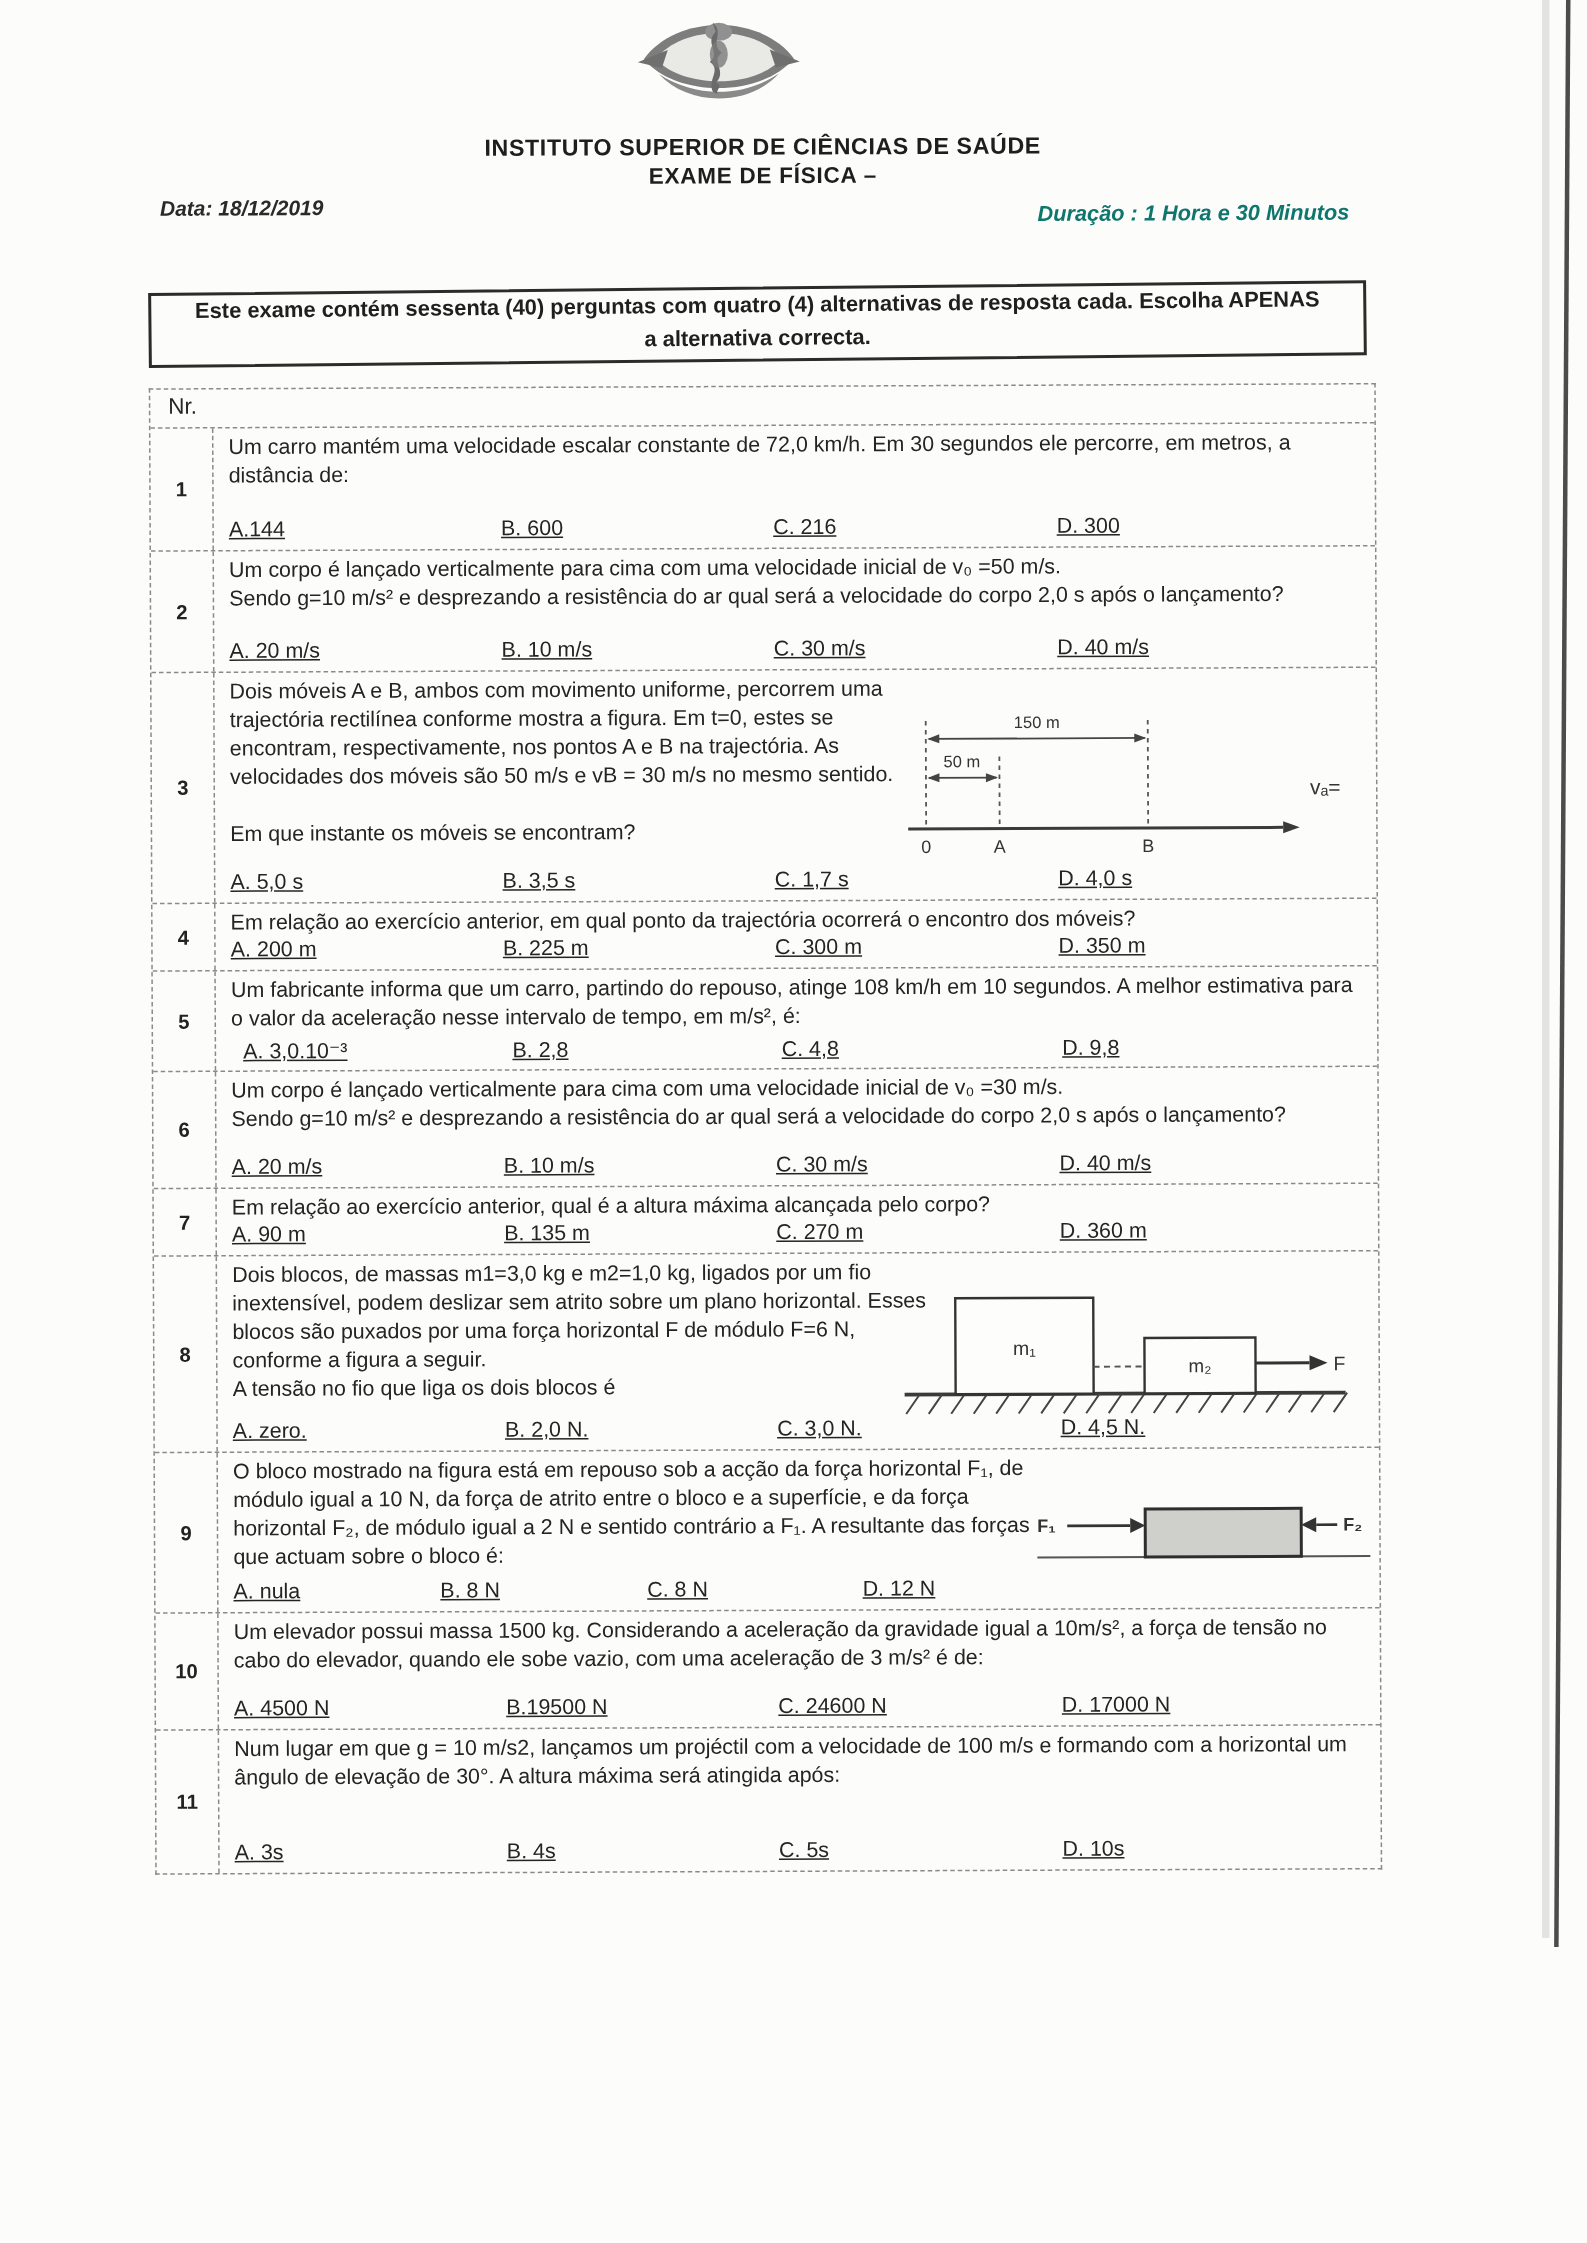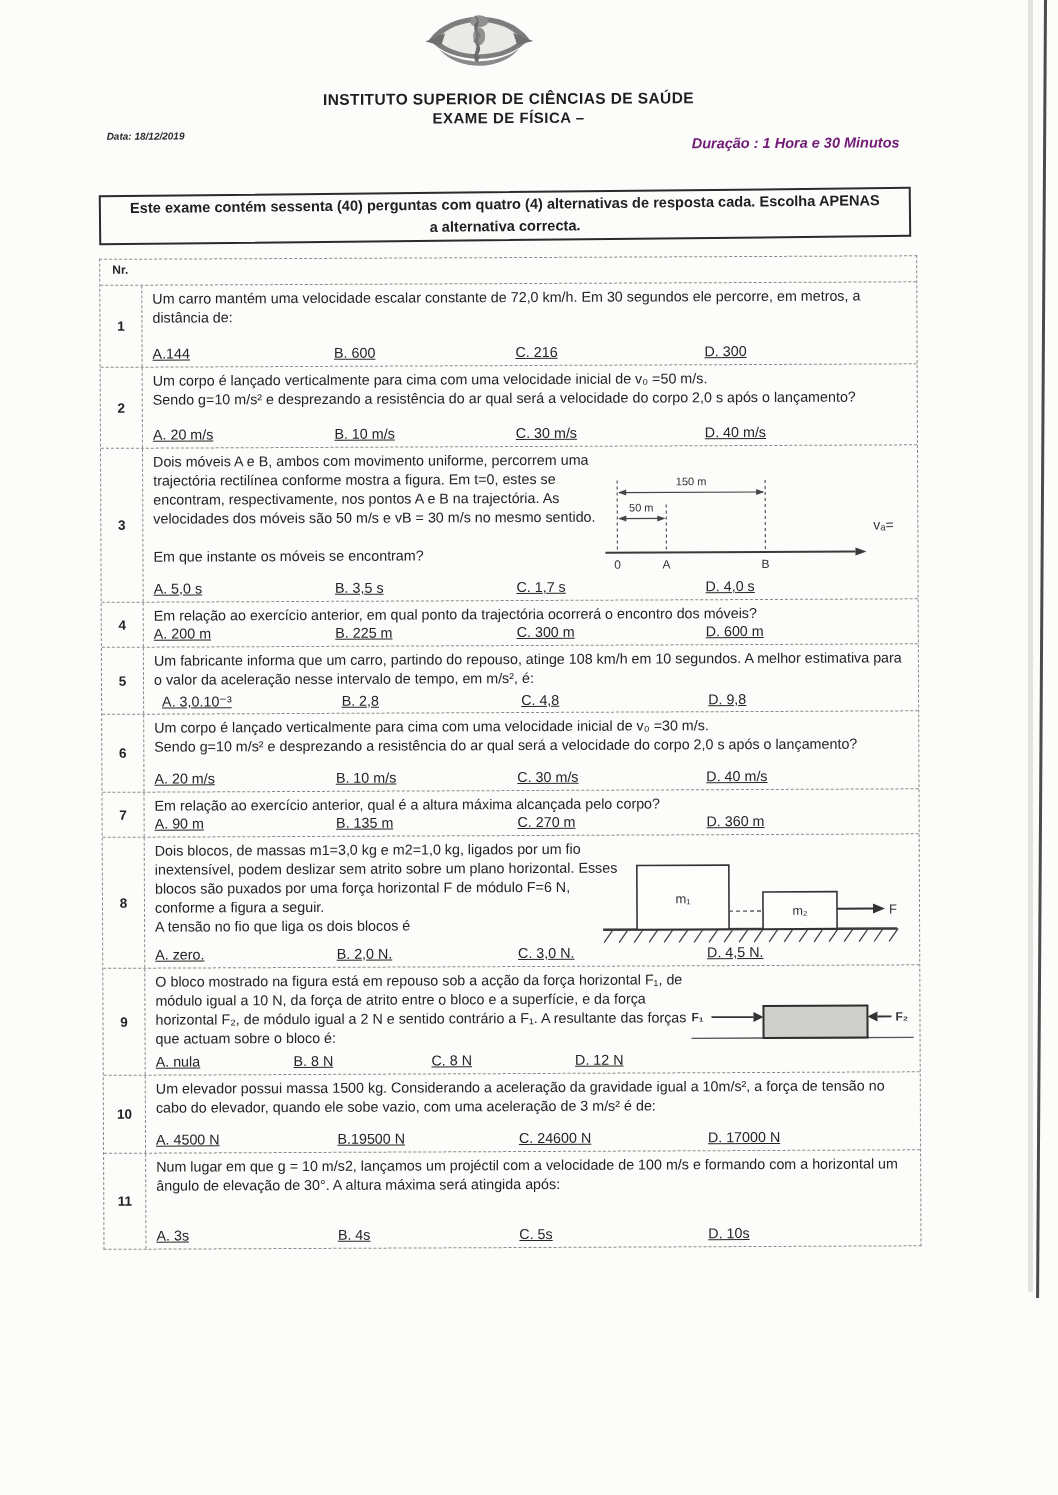--- a/index.html
+++ b/index.html
@@ -10,38 +10,38 @@
   }
   #sheet{position:absolute;left:0;top:0;width:1058px;height:1495px;transform:rotate(-0.25deg);transform-origin:50% 30%;}
   
   .edge-light{position:absolute;left:1028px;top:0;width:5px;height:1292px;background:#e3e3e0;}
   .edge-dark{position:absolute;left:1044px;top:0;width:3px;height:1298px;background:#4c4c4c;transform:rotate(0.35deg);transform-origin:top center;}
   
   #logo{position:absolute;left:425px;top:3px;width:112px;height:78px;}
   .title-wrap{position:absolute;left:0;top:90px;width:1020px;text-align:center;}
   .title-line1{font-size:15.5px;font-weight:700;letter-spacing:.4px;color:#1e1e1e;}
   .title-line2{font-size:15px;font-weight:700;letter-spacing:.5px;color:#1e1e1e;margin-top:1px;}
-  .date-label{position:absolute;left:108px;top:129px;font-size:10px;font-weight:700;font-style:italic;color:#2a2a2a;}
-  .duration-label{position:absolute;left:693px;top:136px;font-size:14.5px;font-weight:700;font-style:italic;color:#701a75;text-align:right;}
+  .date-label{position:absolute;left:108px;top:129px;font-size:14px;font-weight:700;font-style:italic;color:#2a2a2a;}
+  .duration-label{position:absolute;left:693px;top:136px;font-size:14.5px;font-weight:700;font-style:italic;color:#0f766e;text-align:right;}
   
   .notice-box{
     position:absolute;left:100px;top:191px;width:812px;height:50px;box-sizing:border-box;
     border:2px solid #2b2b2b;transform:rotate(-0.35deg);
     display:flex;align-items:center;justify-content:center;text-align:center;
     font-size:14.6px;font-weight:700;line-height:1.5;color:#1f1f1f;padding:2px 26px;
   }
   
   .exam-table{
     position:absolute;left:100px;top:257px;width:818px;box-sizing:border-box;
     border:1.5px dashed #8a8a8a;
   }
   .t-row{display:flex;border-top:1.5px dashed #8a8a8a;box-sizing:border-box;}
   .t-row:first-child{border-top:none;}
   .t-head{height:25px;}
-  .t-head .nr{font-weight:700;font-size:12px;padding:3px 0 0 12px;box-sizing:border-box;}
+  .t-head .nr{font-weight:400;font-size:15px;padding:3px 0 0 12px;box-sizing:border-box;}
   .nr-cell{width:42px;flex:0 0 42px;border-right:1.5px dashed #8a8a8a;box-sizing:border-box;
     display:flex;align-items:center;justify-content:center;font-weight:700;font-size:13.5px;color:#222;}
   .t-body{flex:1;position:relative;display:flex;flex-direction:column;box-sizing:border-box;padding:4px 8px 5px 10px;}
   .q-text{font-size:14.3px;line-height:1.33;white-space:pre-line;color:#242424;}
   .opts{display:grid;grid-template-columns:24% 24% 25% 27%;margin-top:auto;font-size:14.3px;color:#242424;}
   .opt{white-space:nowrap;text-decoration:underline;}
   
   .r1{height:81px;}  .r2{height:80px;}  .r3{height:153px;} .r4{height:44px;}
   .r5{height:66px;}  .r6{height:77px;}  .r7{height:44px;}  .r8{height:130px;}
   .r9{height:106px;} .r10{height:77px;} .r11{height:95px;}
@@ -152,21 +152,21 @@
     </div>
 
     <div class="t-row">
       <div class="nr-cell">4</div>
       <div class="t-body r4">
         <div class="q-text">Em relação ao exercício anterior, em qual ponto da trajectória ocorrerá o encontro dos móveis?</div>
         <div class="opts">
           <span class="opt">A. 200 m</span>
           <span class="opt">B. 225 m</span>
           <span class="opt">C. 300 m</span>
-          <span class="opt">D. 600 m</span>
+          <span class="opt">D. 350 m</span>
         </div>
       </div>
     </div>
 
     <div class="t-row">
       <div class="nr-cell">5</div>
       <div class="t-body r5">
         <div class="q-text">Um fabricante informa que um carro, partindo do repouso, atinge 108 km/h em 10 segundos. A melhor estimativa para o valor da aceleração nesse intervalo de tempo, em m/s², é:</div>
         <div class="opts">
           <span class="opt">A. 3,0.10⁻³</span>

